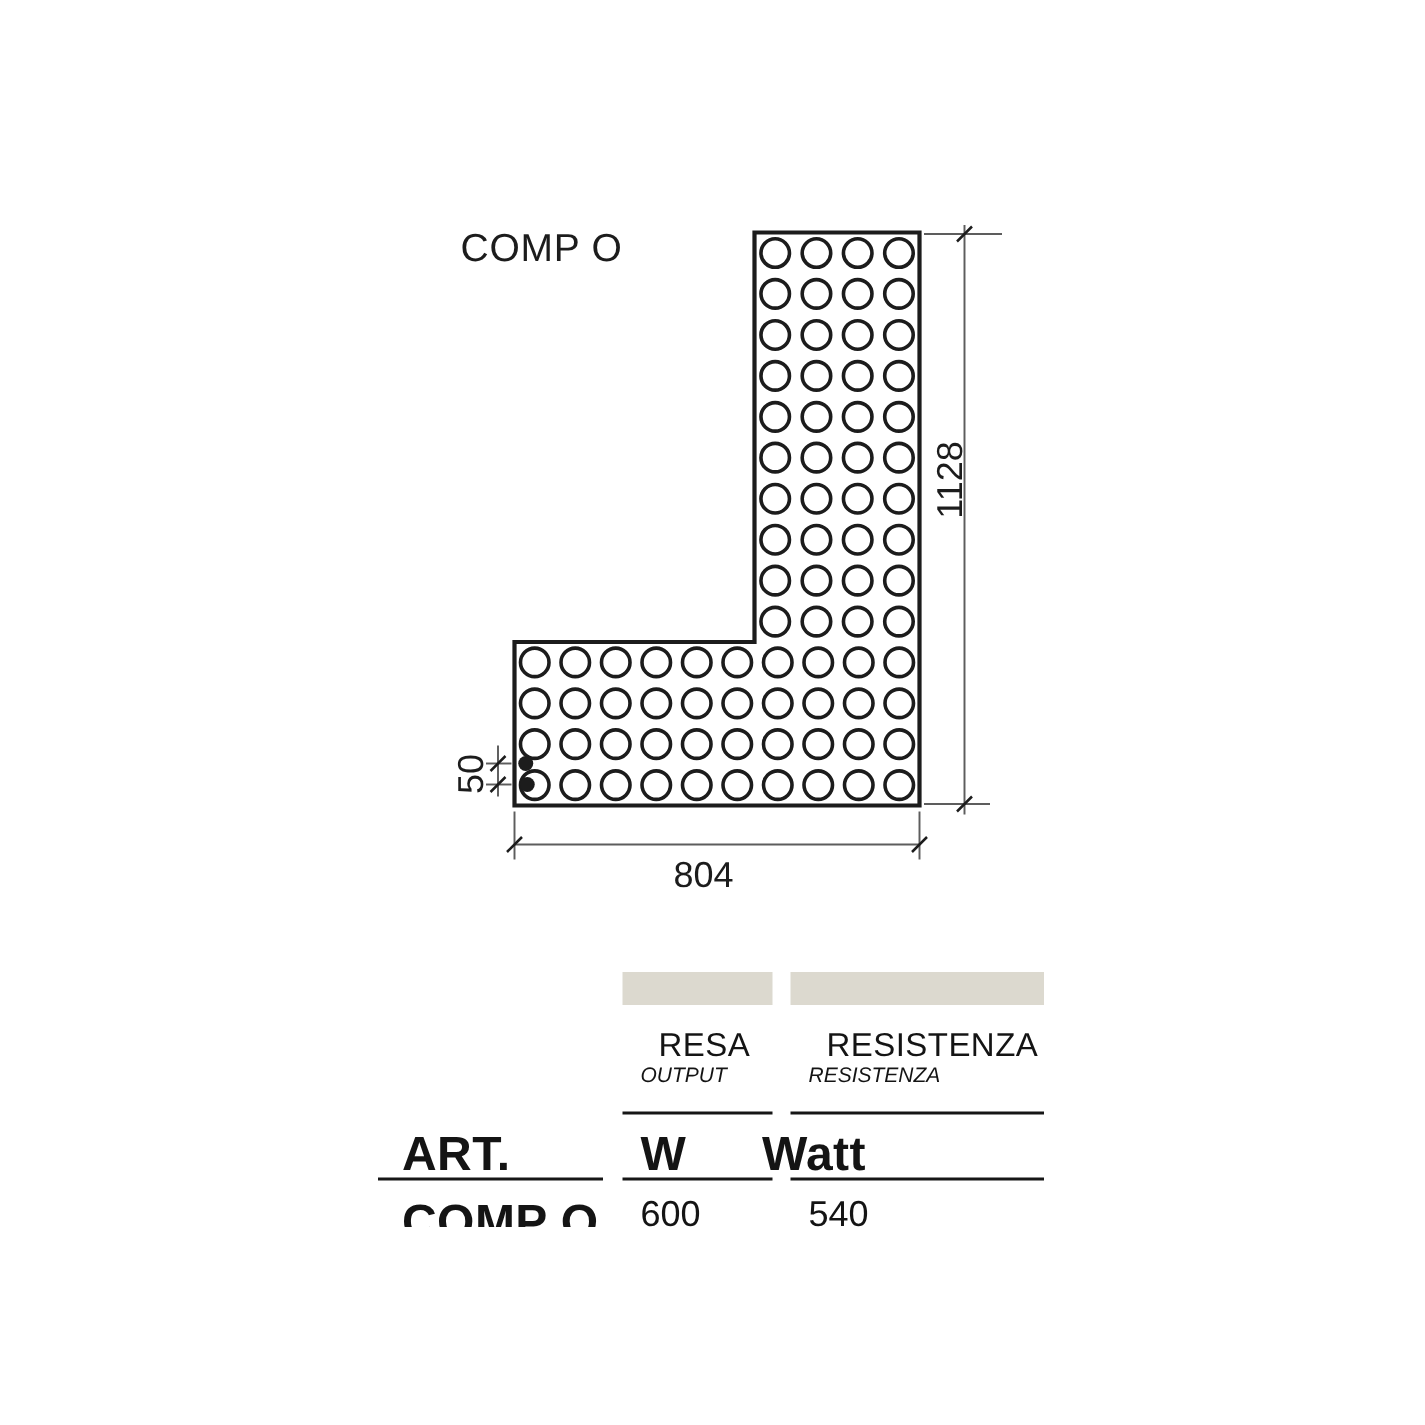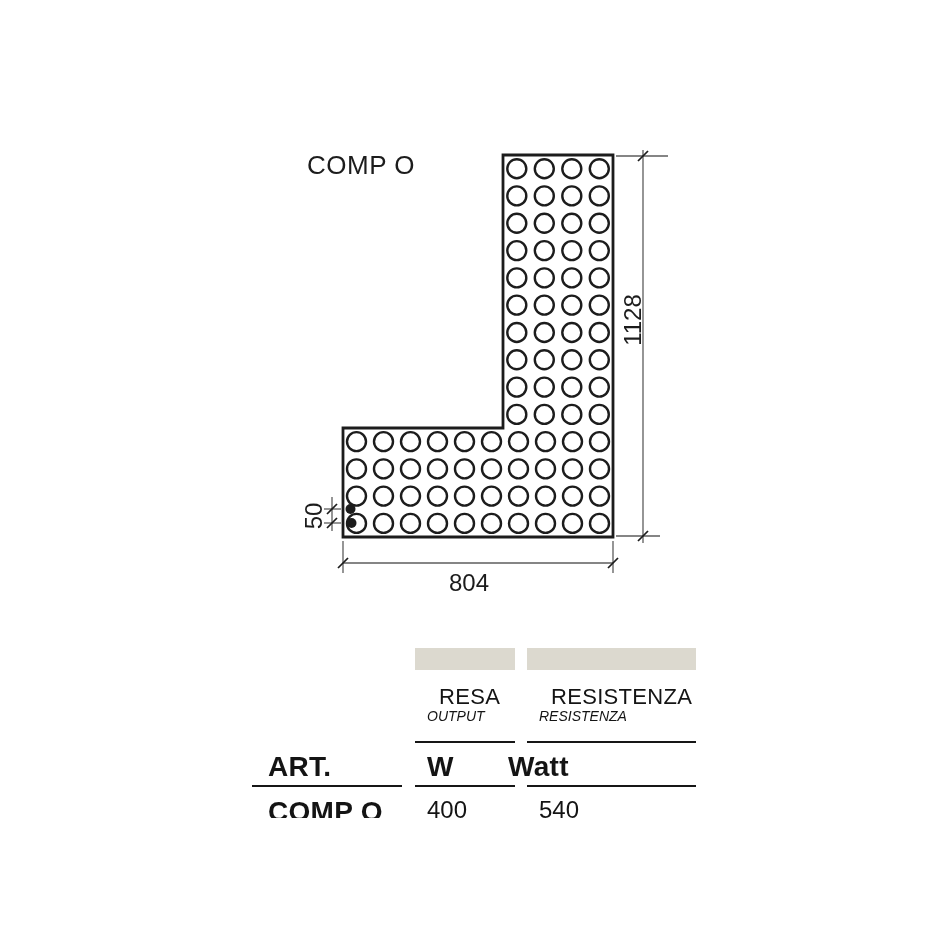--- a/index.html
+++ b/index.html
@@ -5,21 +5,21 @@
   html,body{margin:0;padding:0;}
   body{width:950px;height:950px;background:#ffffff;font-family:"Liberation Sans",sans-serif;}
   .page{position:relative;width:950px;height:818px;background:#ffffff;overflow:hidden;}
   .title{position:absolute;left:307px;top:152px;font-size:26px;letter-spacing:0.5px;color:#1c1c1c;line-height:1;white-space:nowrap;}
   #diagram-svg{position:absolute;left:0;top:0;}
   #diagram-svg text{font-family:"Liberation Sans",sans-serif;font-size:24px;fill:#1c1c1c;}
   .spec{position:absolute;left:0;top:0;width:950px;height:950px;}
   .spec > div{position:absolute;line-height:1;color:#141414;white-space:nowrap;}
   .bar{top:648px;height:22px;background:#dcd9cf;}
   .th{font-weight:400;font-size:22px;letter-spacing:0.3px;margin-left:12px;}
-  .th2{font-weight:700;font-size:28px;letter-spacing:0.3px;}
+  .th2{font-weight:700;font-size:32px;letter-spacing:0.3px;}
   .tsub{font-style:italic;font-size:14px;color:#1c1c1c;}
   .rule{height:2px;background:#161616;}
   .tval{font-size:24px;color:#2b2b2b;}
 </style>
 </head>
 <body>
 
 <div class="page">
 
   <div class="title">COMP O</div>
@@ -143,17 +143,17 @@
 
     <div class="th2" style="left:268px;top:753px">ART.</div>
     <div class="th2" style="left:427px;top:753px">W</div>
     <div class="th2" style="left:508px;top:753px">Watt</div>
 
     <div class="rule" style="left:252px;top:785px;width:150px"></div>
     <div class="rule" style="left:415px;top:785px;width:100px"></div>
     <div class="rule" style="left:527px;top:785px;width:169px"></div>
 
     <div class="th2" style="left:268px;top:798px">COMP O</div>
-    <div class="tval" style="left:427px;top:798px">400</div>
+    <div class="tval" style="left:427px;top:798px">600</div>
     <div class="tval" style="left:539px;top:798px">540</div>
   </div>
 
 </div>
 
 </body></html>

